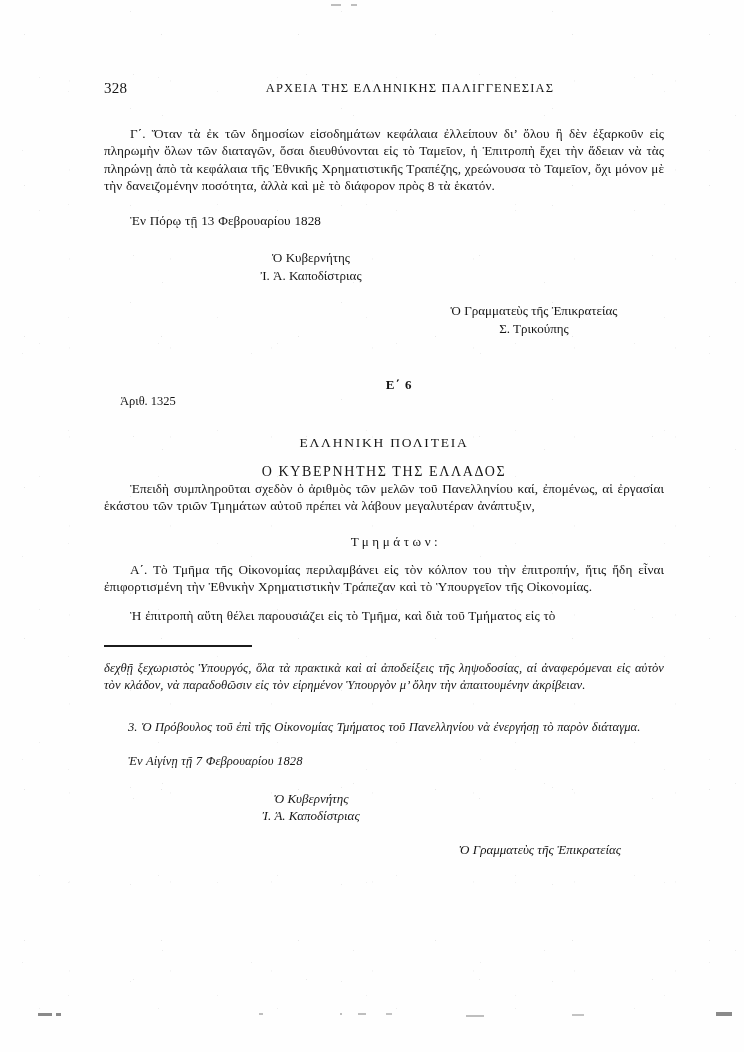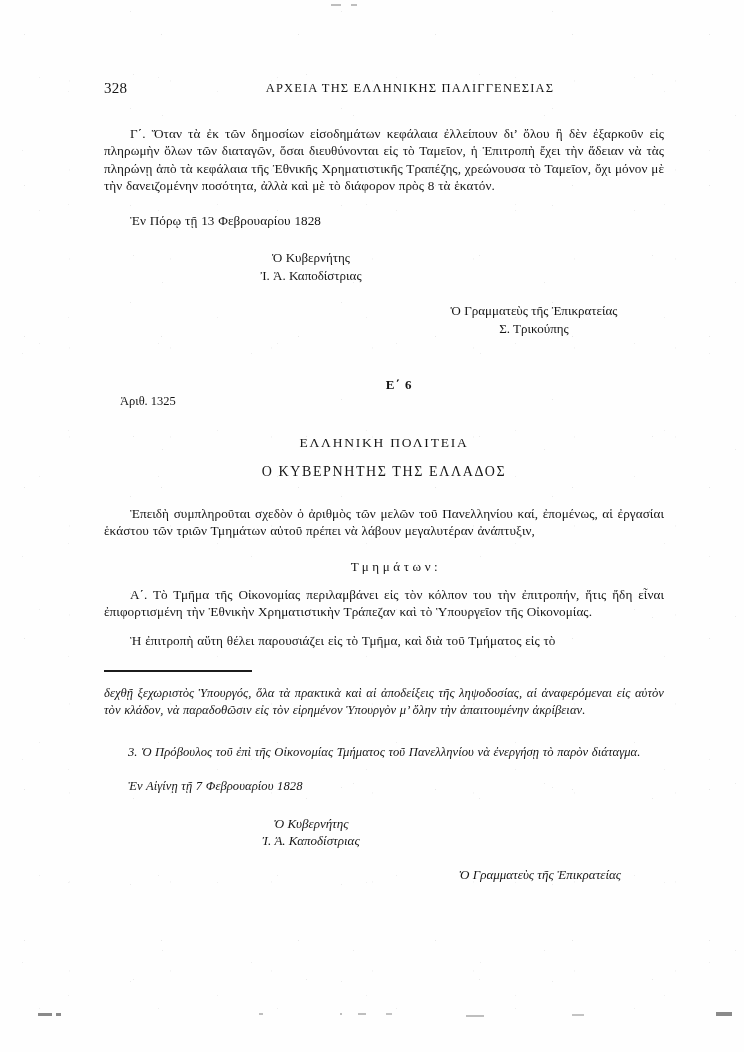--- a/index.html
+++ b/index.html
@@ -78,21 +78,21 @@
     font-size: 13.2px;
     line-height: 17.4px;
     text-align: justify;
     text-justify: inter-word;
     letter-spacing: .06px;
     word-spacing: .4px;
   }
   p.indent { text-indent: 26px; }
   p.gap-s { margin-top: 11px; }
   p.gap-m { margin-top: 17px; }
-  p.gap-l { margin-top: 25px; }
+  p.gap-l { }
 
   
   .sig-block {
     font-size: 13px;
     line-height: 17.5px;
   }
   .sig-upper {
     margin-top: 20px;
     padding-right: 146px;
     text-align: center;

